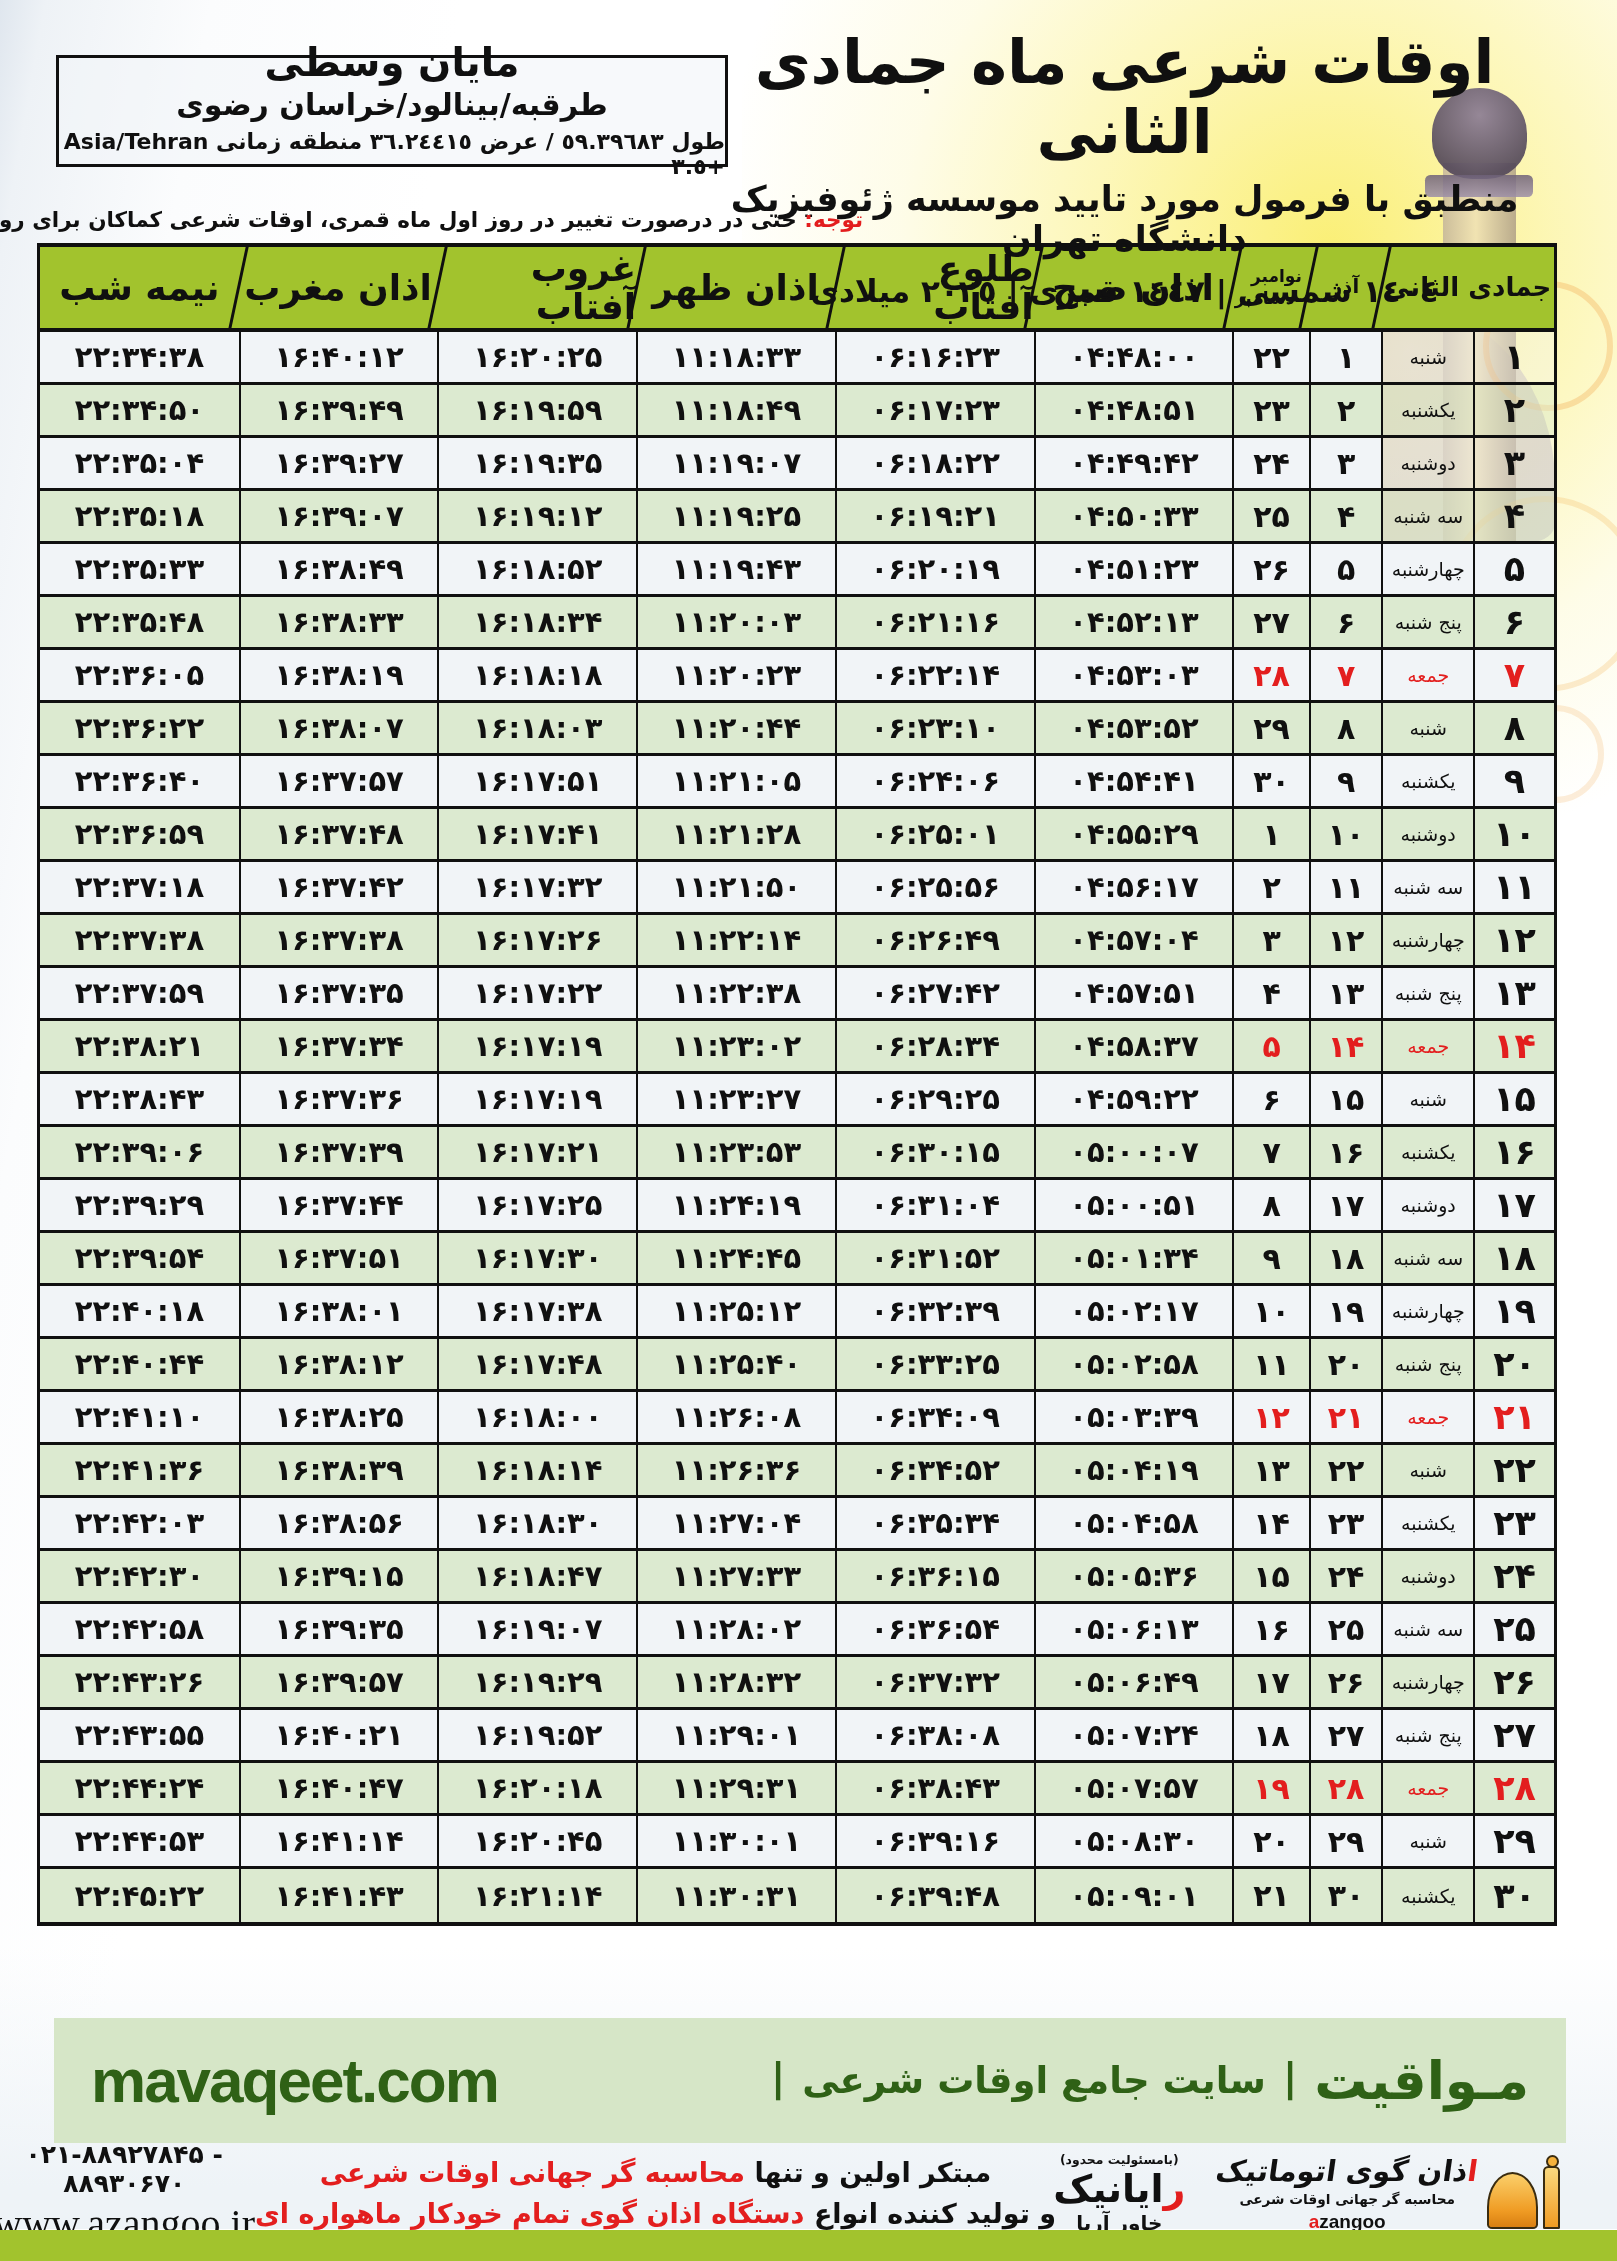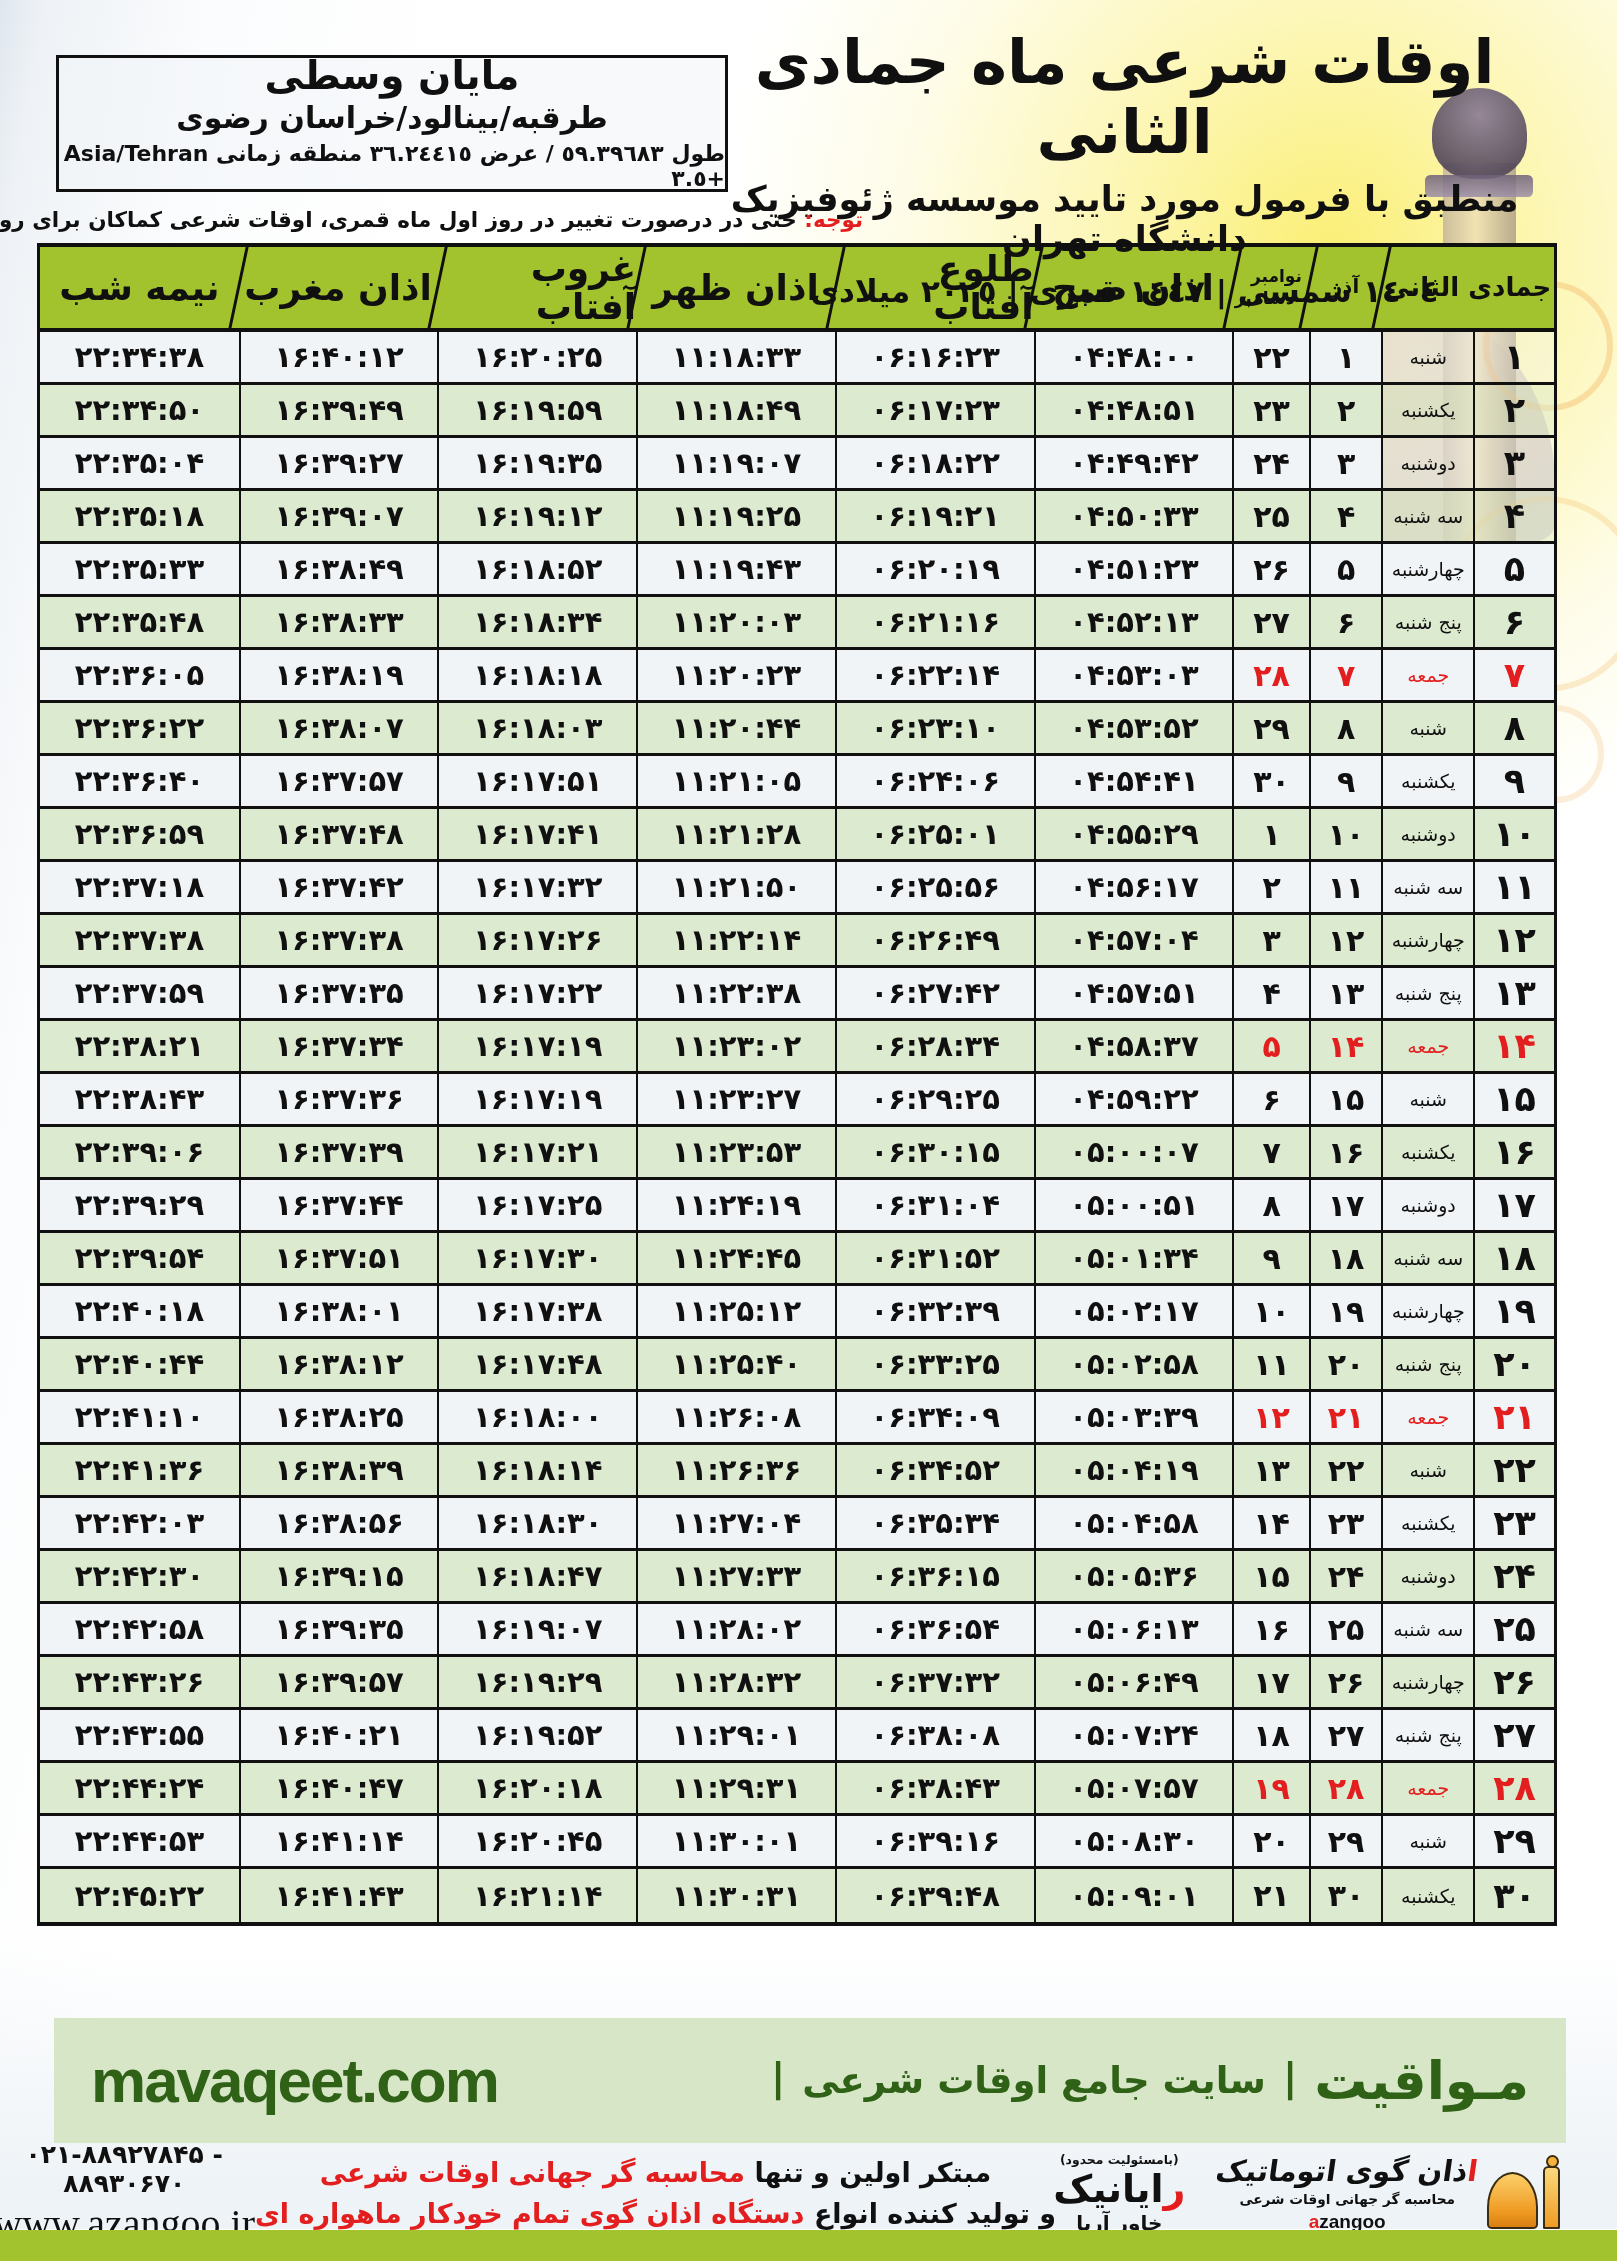--- a/index.html
+++ b/index.html
@@ -31,21 +31,21 @@
   .swirl.s1{ top:281px; right:3.9px; width:130px; height:130px; }
   .swirl.s2{ top:496px; right:-26px; width:196px; height:196px; border-color:rgba(246,186,96,0.28); }
   .swirl.s3{ top:705px; right:13px; width:98px; height:98px; border-color:rgba(242,166,74,0.20); }
 
   
   .title-block{ position:absolute; top:27px; right:52px; width:881px; text-align:center; z-index:2; }
   .main-title{ font-size:61px; font-weight:bold; letter-spacing:-0.7px; line-height:1.15; }
   .sub-title{ font-size:35px; font-weight:bold; margin-top:11.7px; }
   .dates-line{ font-size:31px; font-weight:bold; margin-top:14.4px; }
 
-  .loc-box{ position:absolute; top:55px; right:889px; left:57px; height:137px; border:3.3px solid #101010;
+  .loc-box{ position:absolute; top:55px; right:889px; left:57px; height:112px; border:3.3px solid #101010;
     background:rgba(240,244,248,0.55); z-index:2; display:flex; flex-direction:column; align-items:center; justify-content:center; gap:3.9px; }
   .loc-city{ font-size:39px; font-weight:bold; line-height:1.05; }
   .loc-region{ font-size:30px; font-weight:bold; line-height:1.1; }
   .loc-coords{ font-size:22px; font-weight:bold; margin-top:3.9px; }
 
   .note-line{ position:absolute; top:207px; right:754px; left:49px; text-align:right; font-size:21.5px; font-weight:bold; z-index:2; white-space:nowrap; }
   .note-label{ color:#e31e1e; }
 
   
   .ptable{ position:absolute; top:243px; right:60px; left:38px; z-index:1;

